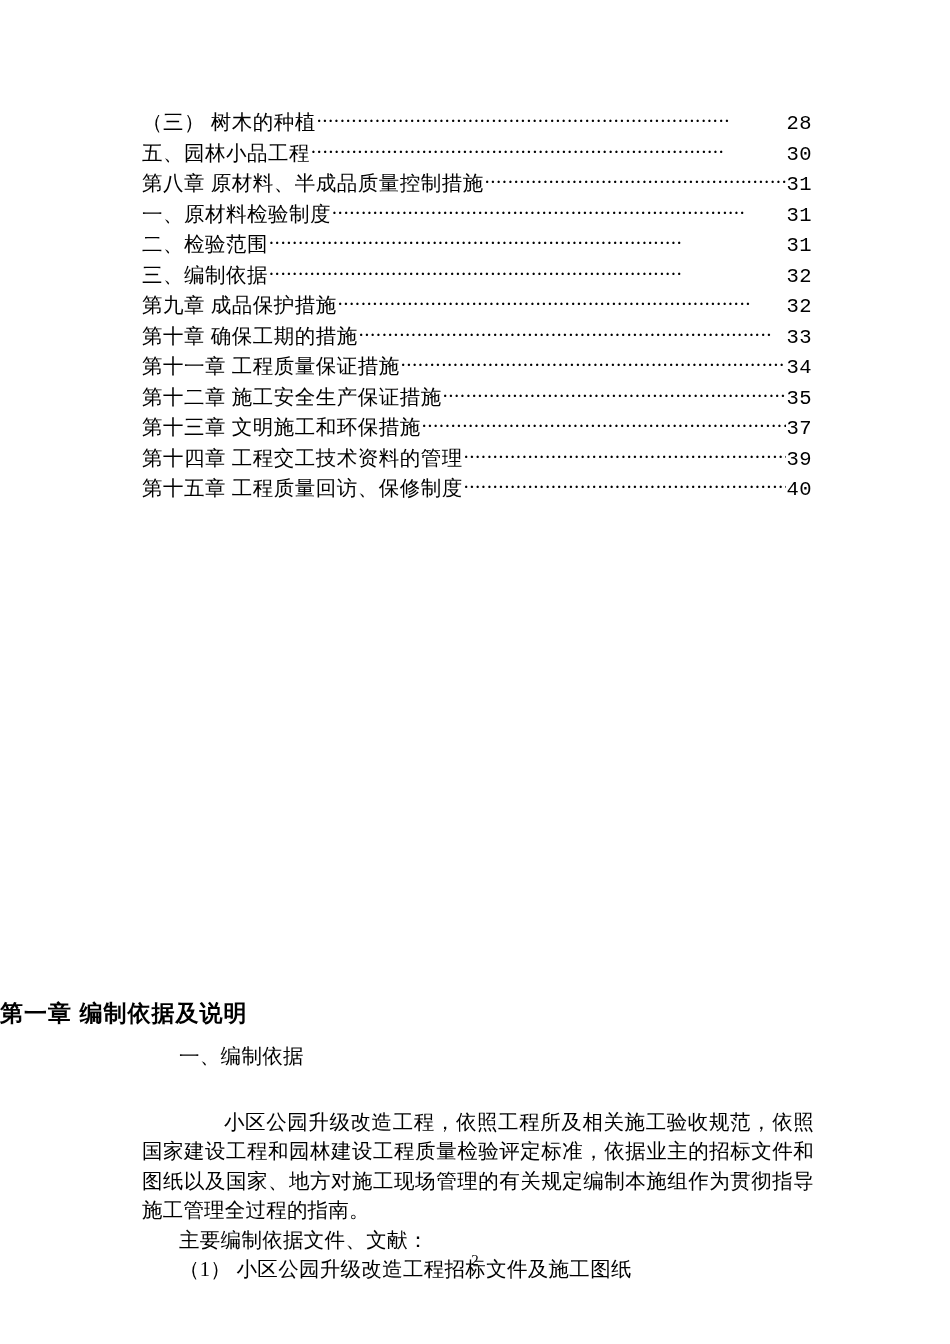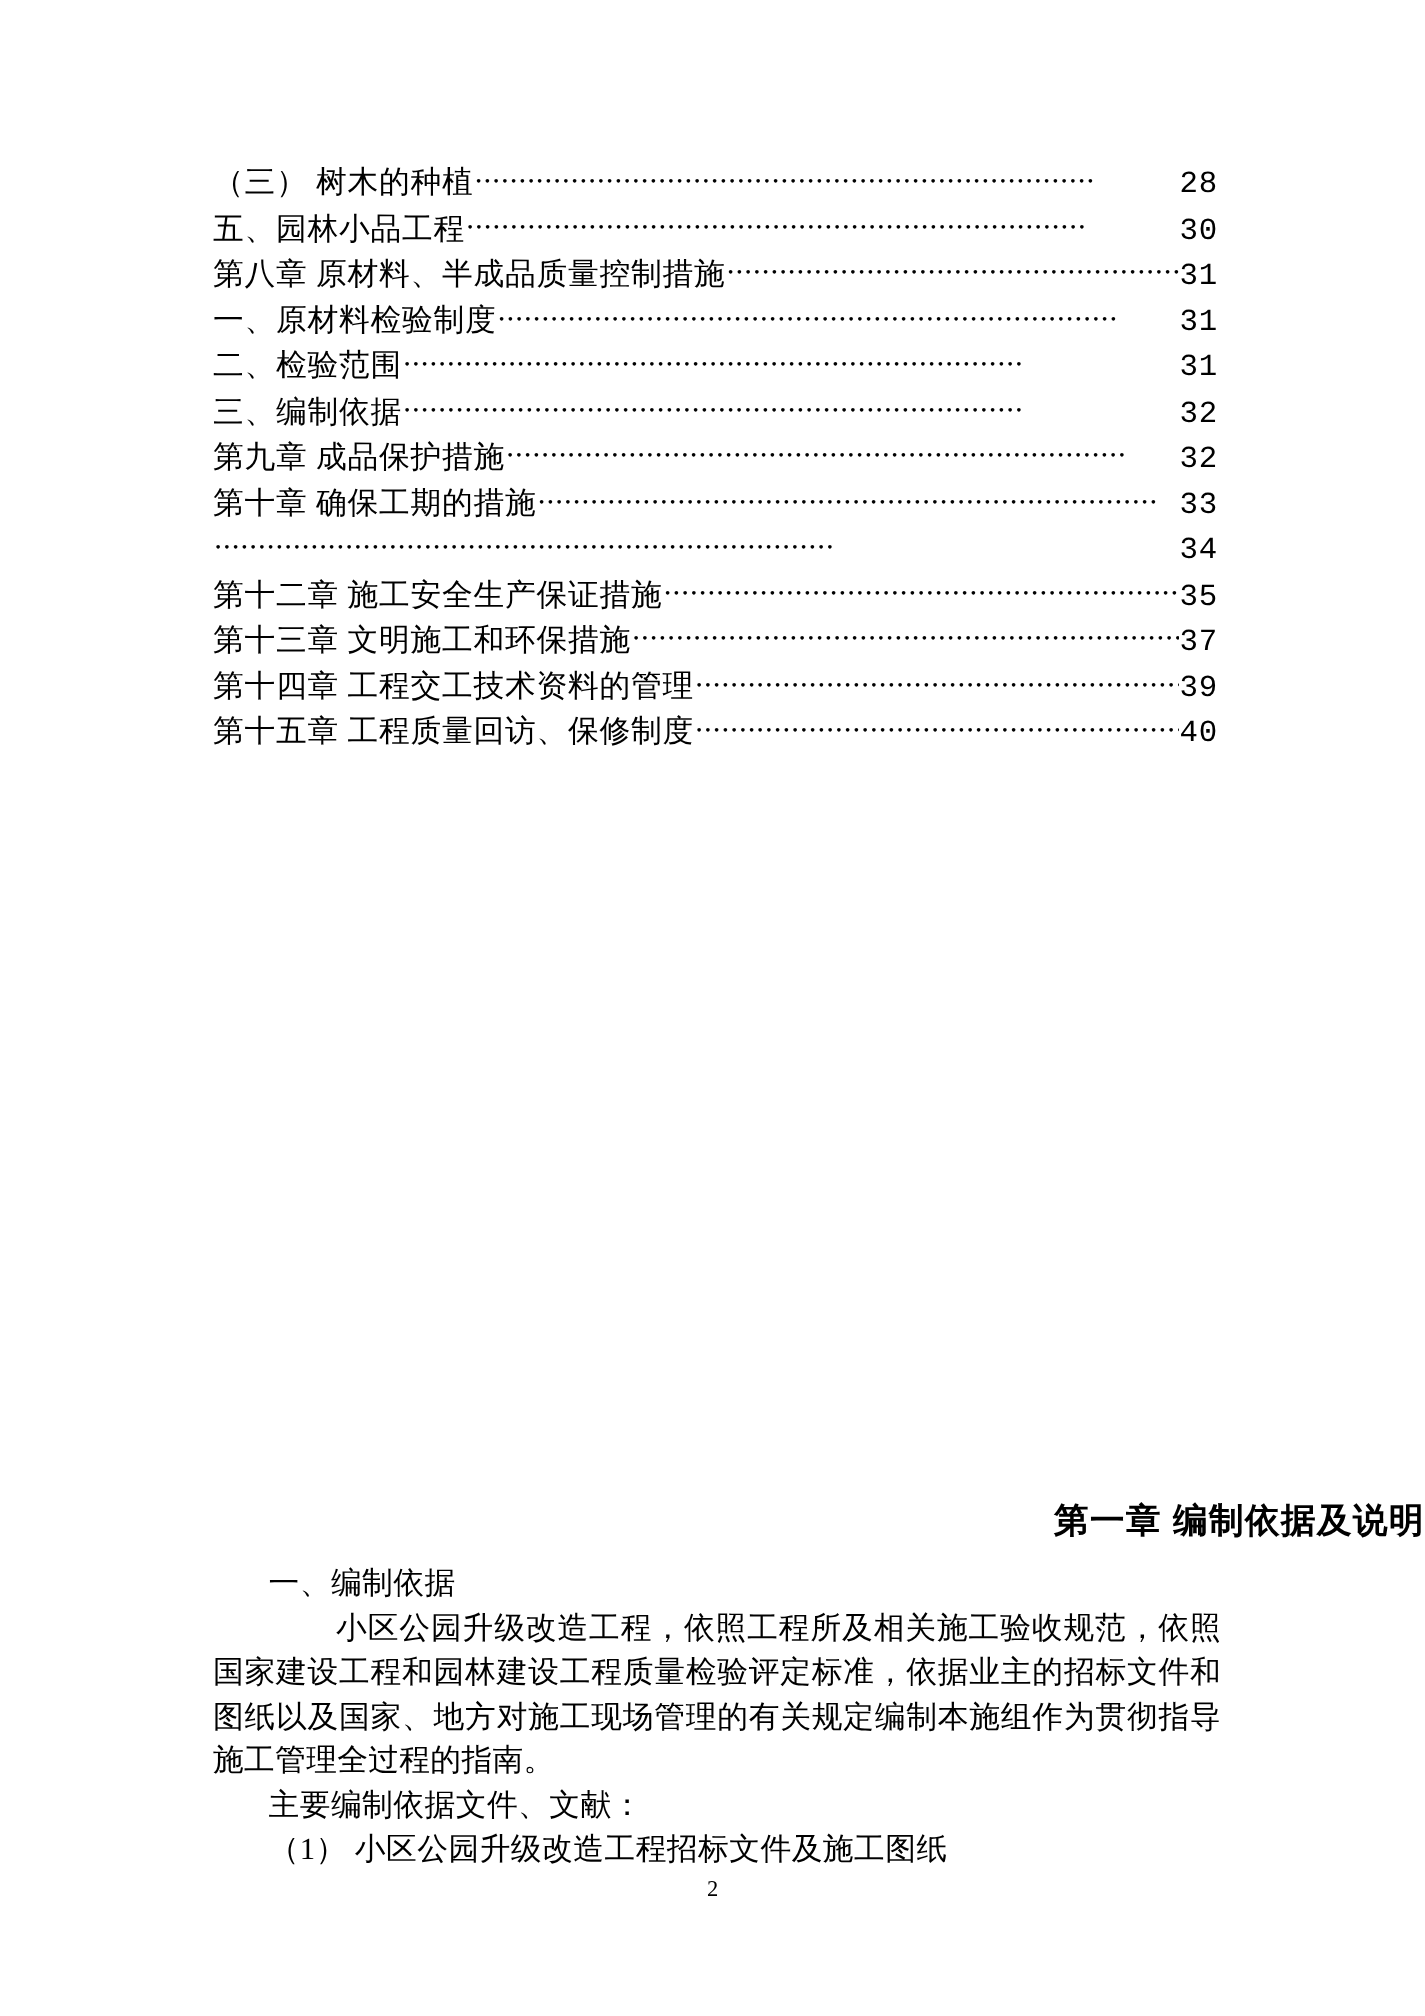--- a/index.html
+++ b/index.html
@@ -52,21 +52,21 @@
   .toc-page {
     flex: 0 0 auto;
     text-align: right;
     font-family: Liberation Mono, monospace;
   }
   .chapter-title {
     position: absolute;
     left: 0;
     top: 998px;
     width: 950px;
-    text-align: right;
+    text-align: left;
     font-size: 23px;
     font-weight: bold;
     letter-spacing: 1px;
     font-family: "Liberation Sans", sans-serif;
   }
   .body-block {
     position: absolute;
     left: 142px;
     top: 1042px;
     width: 672px;
@@ -79,20 +79,21 @@
   }
   .body-para {
     font-size: 20.5px;
     line-height: 29.5px;
     text-align: justify;
     text-justify: inter-ideograph;
     letter-spacing: 0.2px;
   }
   .indent-2 {
     text-indent: 4em;
+    margin-top: 36px;
   }
   .page-number {
     position: absolute;
     left: 0;
     top: 1252px;
     width: 950px;
     text-align: center;
     font-size: 15px;
     font-family: "Liberation Serif", serif;
   }
@@ -146,20 +147,21 @@
       <span class="toc-page">32</span>
     </div>
 
     <div class="toc-row">
       <span class="toc-label">第十章  确保工期的措施</span>
       <span class="toc-dots">·······································································</span>
       <span class="toc-page">33</span>
     </div>
 
     <div class="toc-row">
+      <span class="toc-label">第十一章  工程质量保证措施</span>
       <span class="toc-dots">·······································································</span>
       <span class="toc-page">34</span>
     </div>
 
     <div class="toc-row">
       <span class="toc-label">第十二章  施工安全生产保证措施</span>
       <span class="toc-dots">·······································································</span>
       <span class="toc-page">35</span>
     </div>
 

